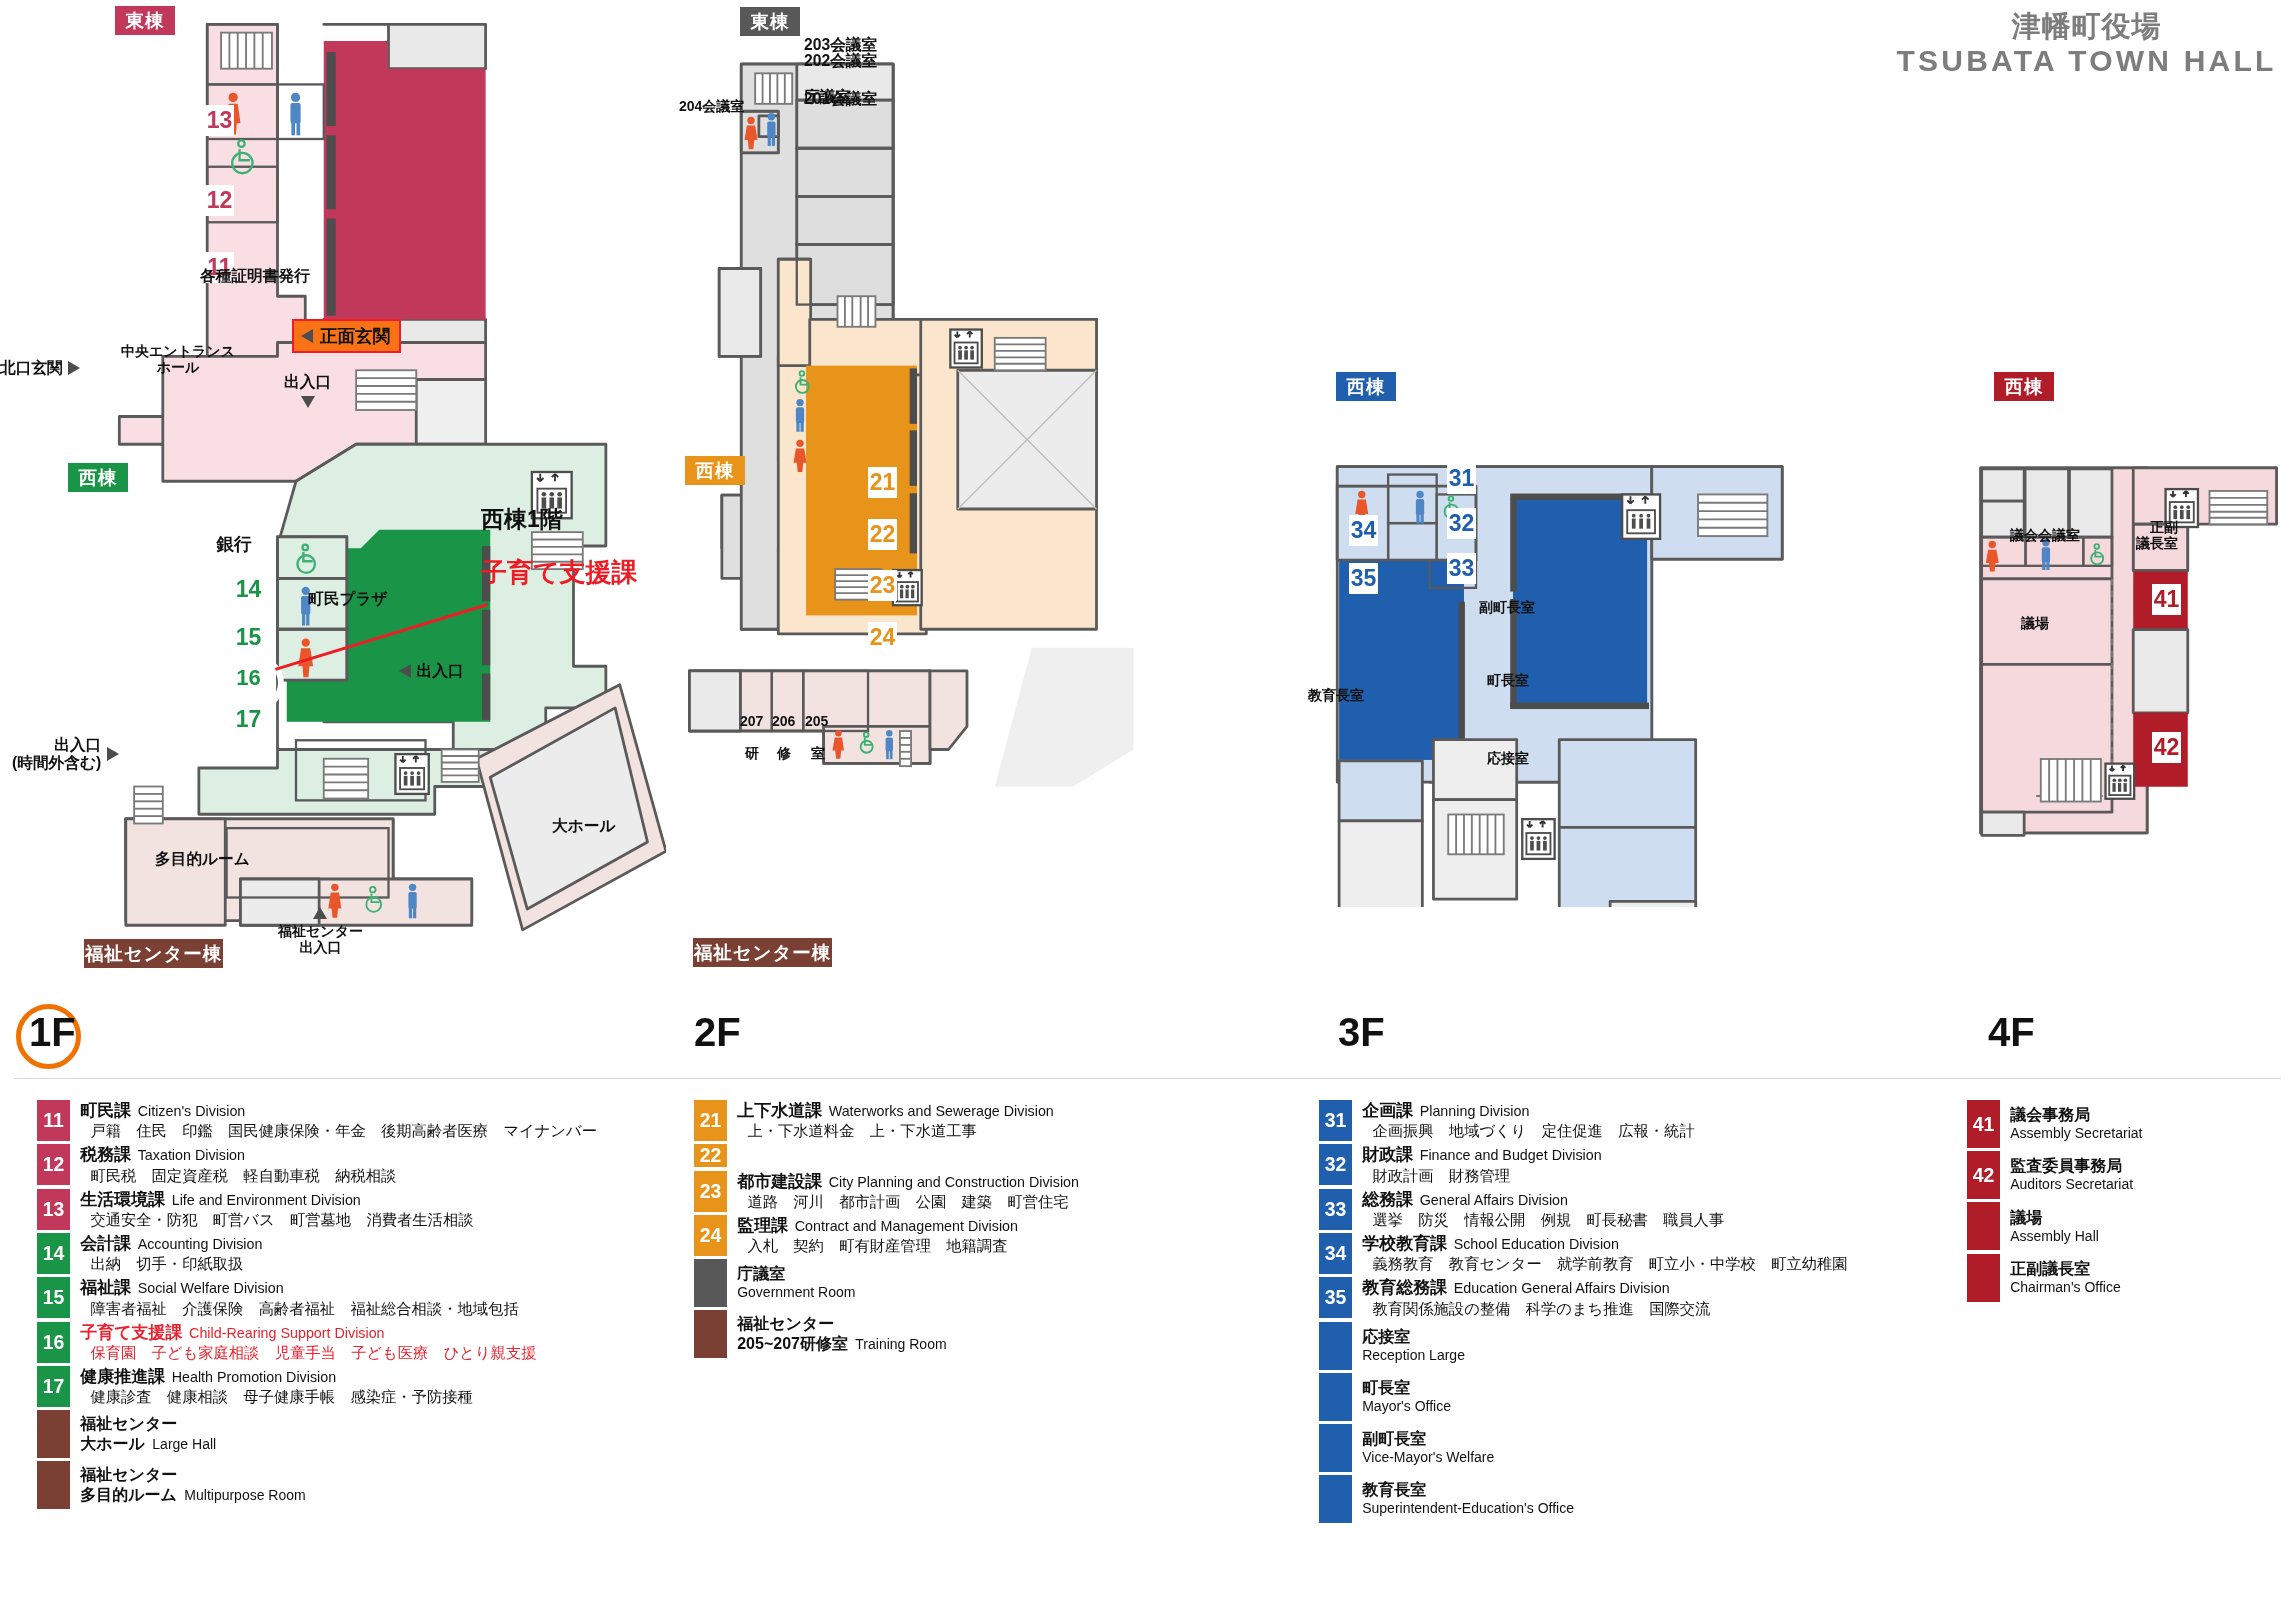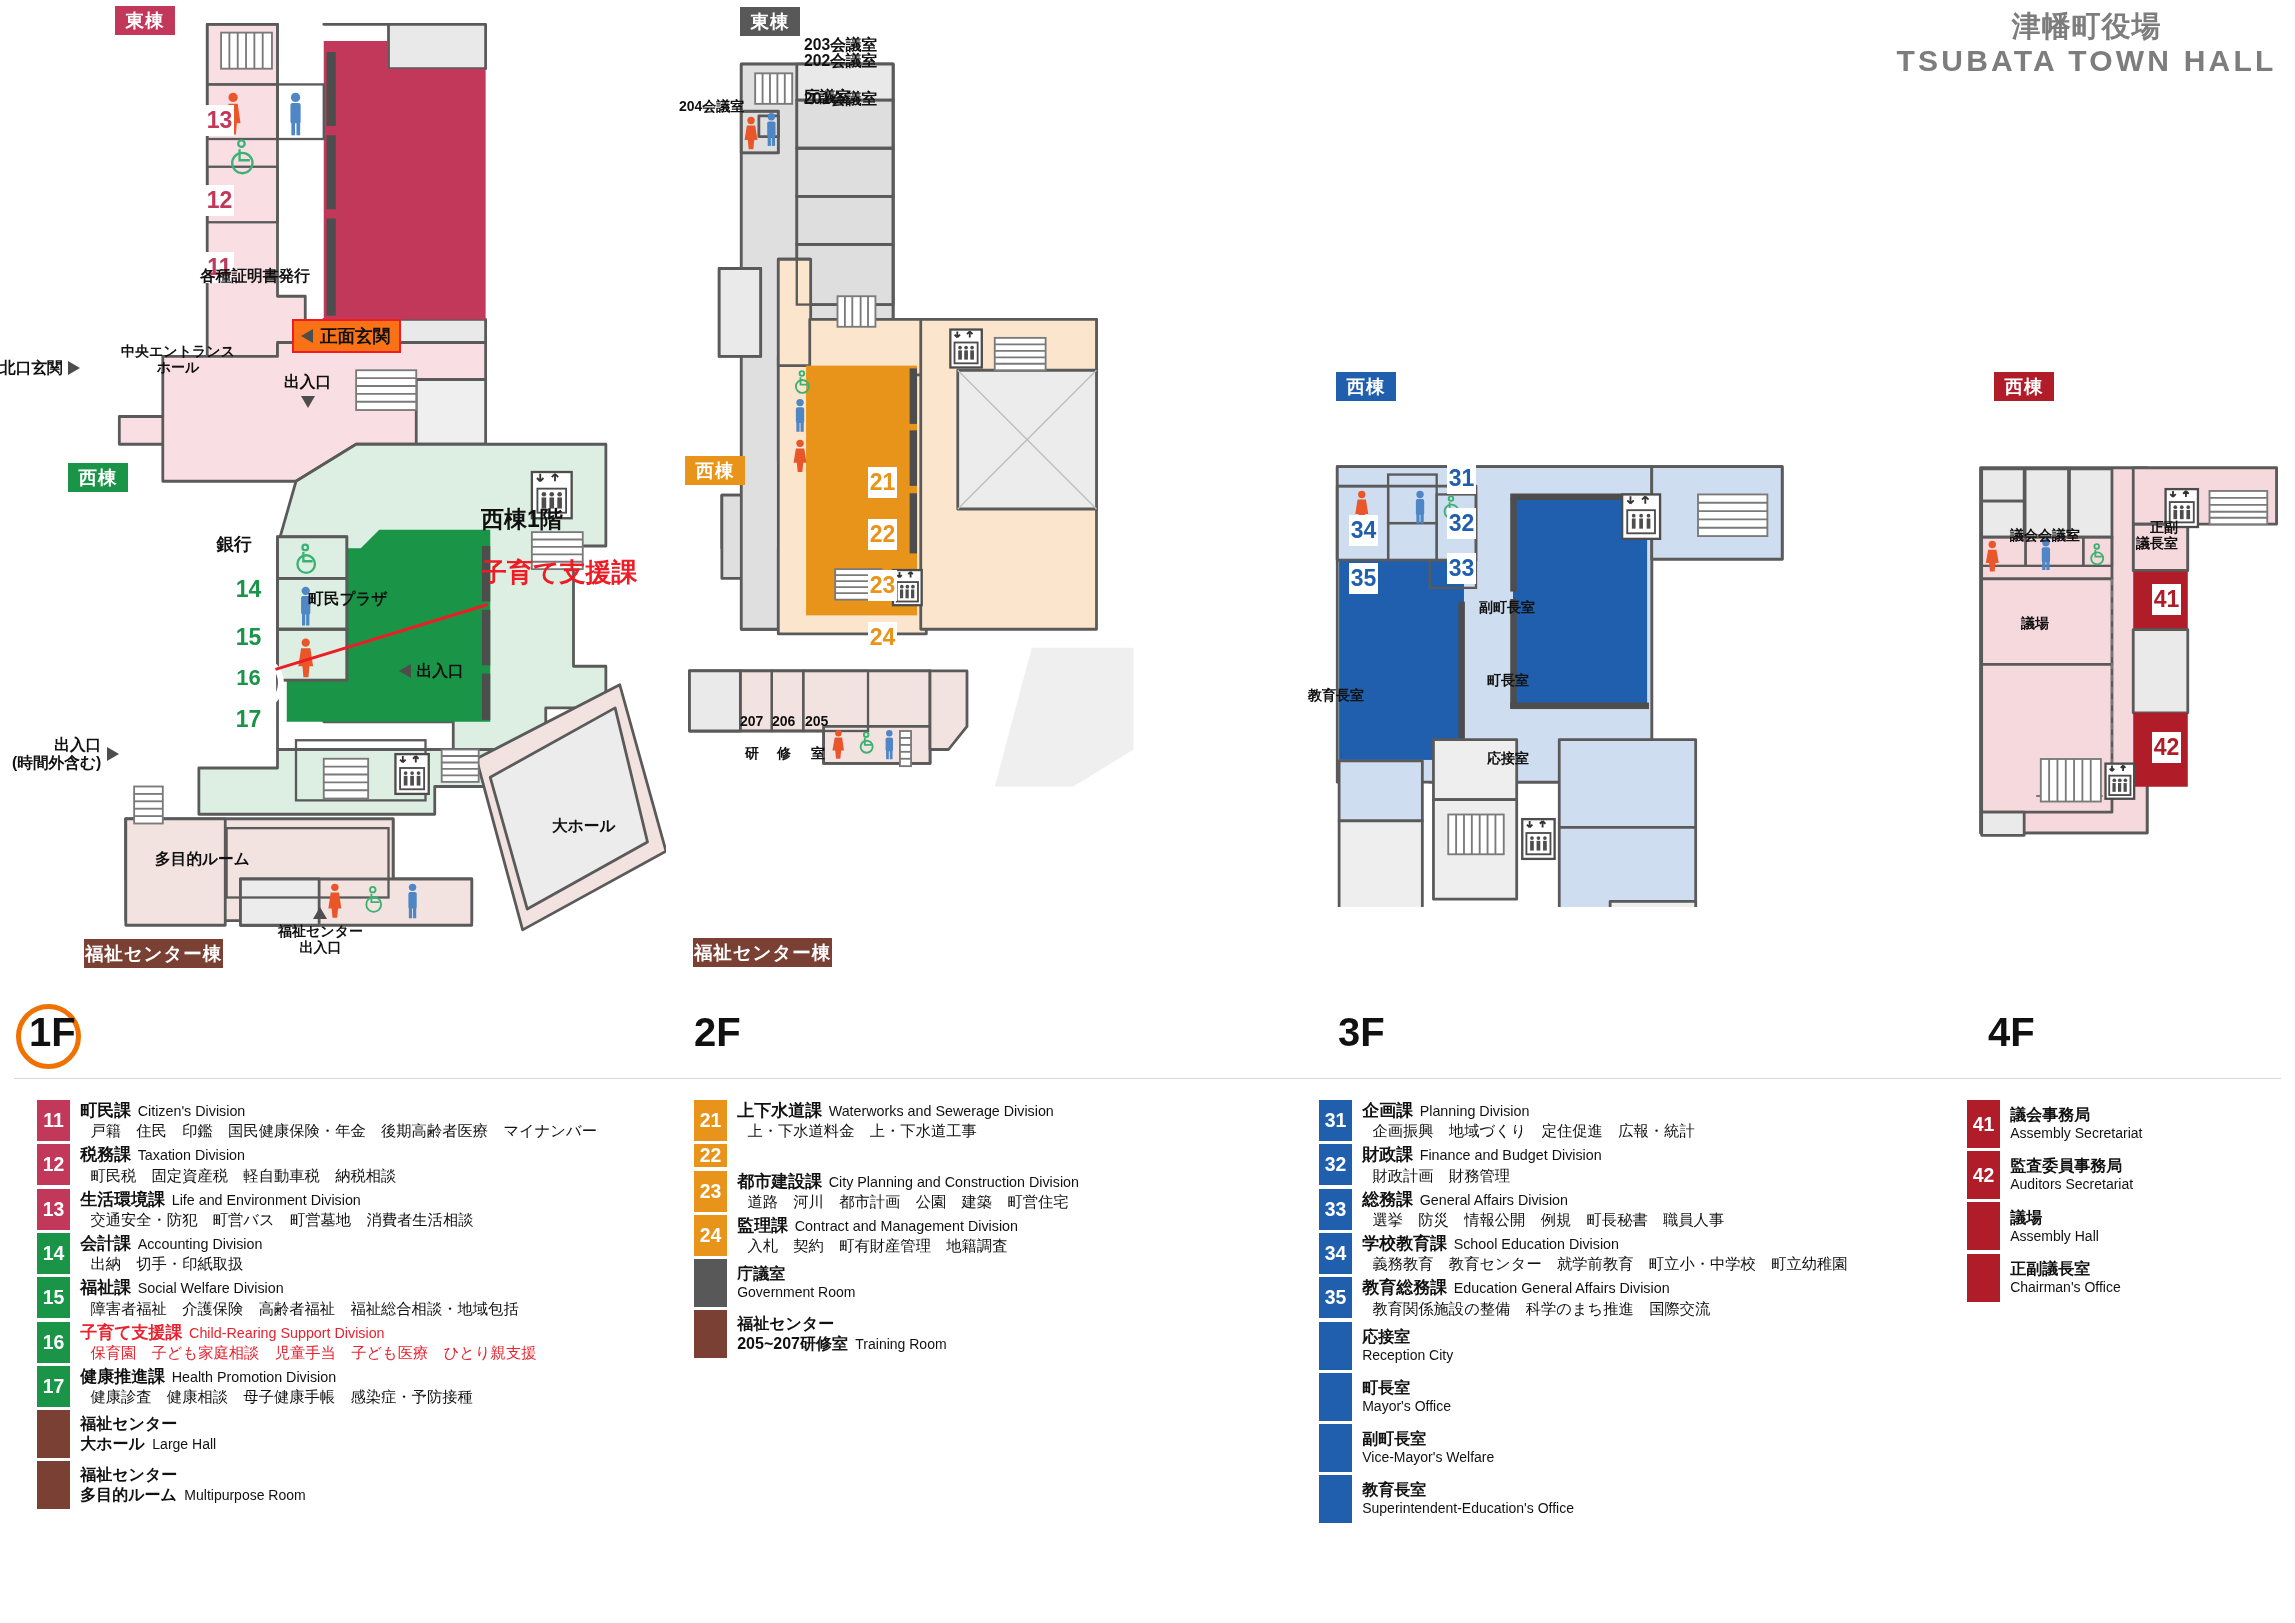--- a/index.html
+++ b/index.html
@@ -863,21 +863,21 @@
     <div class="lswatch" style="background:#1f5fad;">35</div>
     <div class="ltext">
       <div class="lt1"><span>教育総務課</span><span class="en">Education General Affairs Division</span></div>
       <div class="lt2">教育関係施設の整備　科学のまち推進　国際交流</div>
     </div>
   </div>
   <div class="lrow" style="height:48px;">
     <div class="lswatch" style="background:#1f5fad;"></div>
     <div class="ltext">
       <div class="lt-stack">応接室</div>
-      <div class="lt-stack en" style="font-weight:400;font-size:14px;">Reception City</div>
+      <div class="lt-stack en" style="font-weight:400;font-size:14px;">Reception Large</div>
     </div>
   </div>
   <div class="lrow" style="height:48px;">
     <div class="lswatch" style="background:#1f5fad;"></div>
     <div class="ltext">
       <div class="lt-stack">町長室</div>
       <div class="lt-stack en" style="font-weight:400;font-size:14px;">Mayor's Office</div>
     </div>
   </div>
   <div class="lrow" style="height:48px;">

